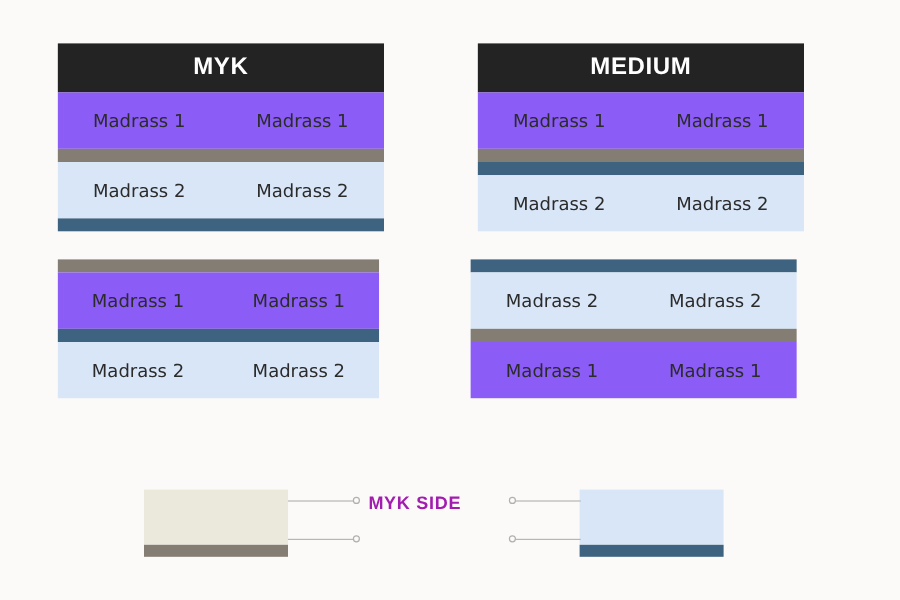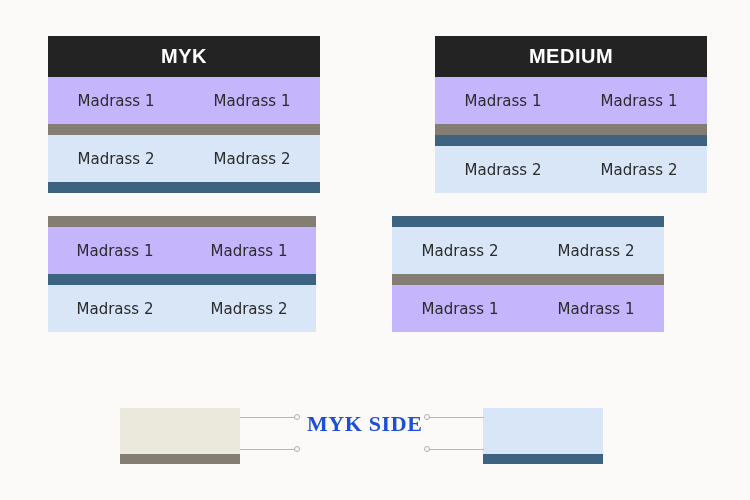--- a/index.html
+++ b/index.html
@@ -44,29 +44,29 @@
     align-items: center;
     height: 47px;
   }
   .layer .cell {
     flex: 1 1 50%;
     text-align: center;
     font-size: 15px;
     color: #2b2b2b;
     font-family: "DejaVu Sans", sans-serif;
   }
-  .layer.myk   { background: #c4b5fd; }
+  .layer.myk   { background: #8b5cf6; }
   .layer.fast  { background: #d8e6f7; }
   .strip { width: 100%; }
   .strip.gray { background: #837d74; height: 11px; }
   .strip.blue { background: #3d6380; height: 11px; }
 
   
   #card-myk         { left: 48px;  top: 36px;  width: 272px; }
-  #card-medium      { left: 398px; top: 36px;  width: 272px; margin-left: 37px; }
+  #card-medium      { left: 398px; top: 36px;  width: 272px; }
   #card-fast        { left: 48px;  top: 216px; width: 268px; }
   #card-ekstra-fast { left: 392px; top: 216px; width: 272px; }
 
   
   #legend {
     position: absolute;
     left: 0;
     top: 400px;
     width: 750px;
     height: 70px;
@@ -79,26 +79,26 @@
   .swatch .foot { height: 10px; }
   #swatch-left  { left: 120px; top: 8px; }
   #swatch-left .body { background: #ebe8dc; }
   #swatch-left .foot { background: #837d74; }
   #swatch-right { left: 483px; top: 8px; }
   #swatch-right .body { background: #d8e6f7; }
   #swatch-right .foot { background: #3d6380; }
 
   .legend-label {
     position: absolute;
-    font-size: 22px;
+    font-size: 15px;
     font-weight: bold;
-    color: #1d4ed8;
+    color: #a21caf;
     letter-spacing: 0.6px;
     white-space: nowrap;
-    font-family: Liberation Serif, serif;
+    font-family: Liberation Sans, sans-serif;
   }
   #label-myk-side  { left: 307px; top: 411px; }
   #label-fast-side { left: 303px; top: 440px; }
 
   .lead-line {
     position: absolute;
     height: 1px;
     background: #b6b6b6;
   }
   .lead-dot {

